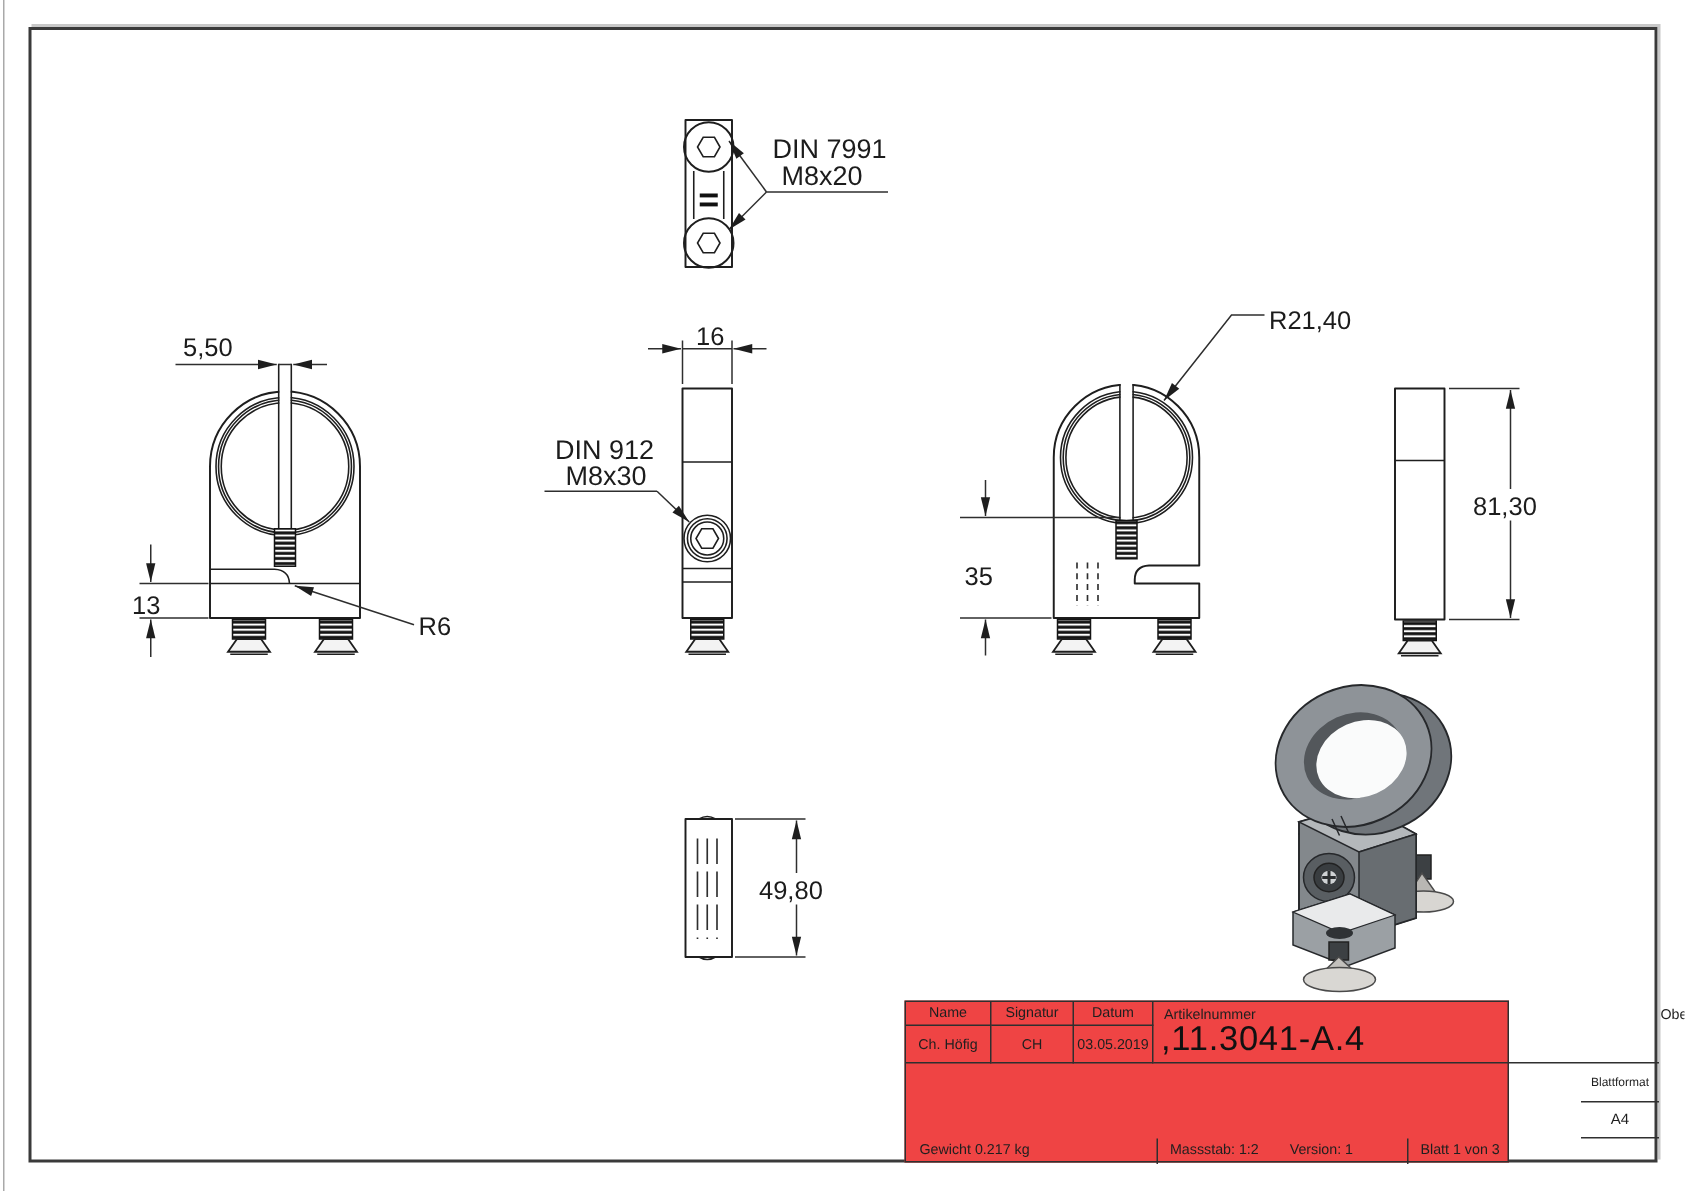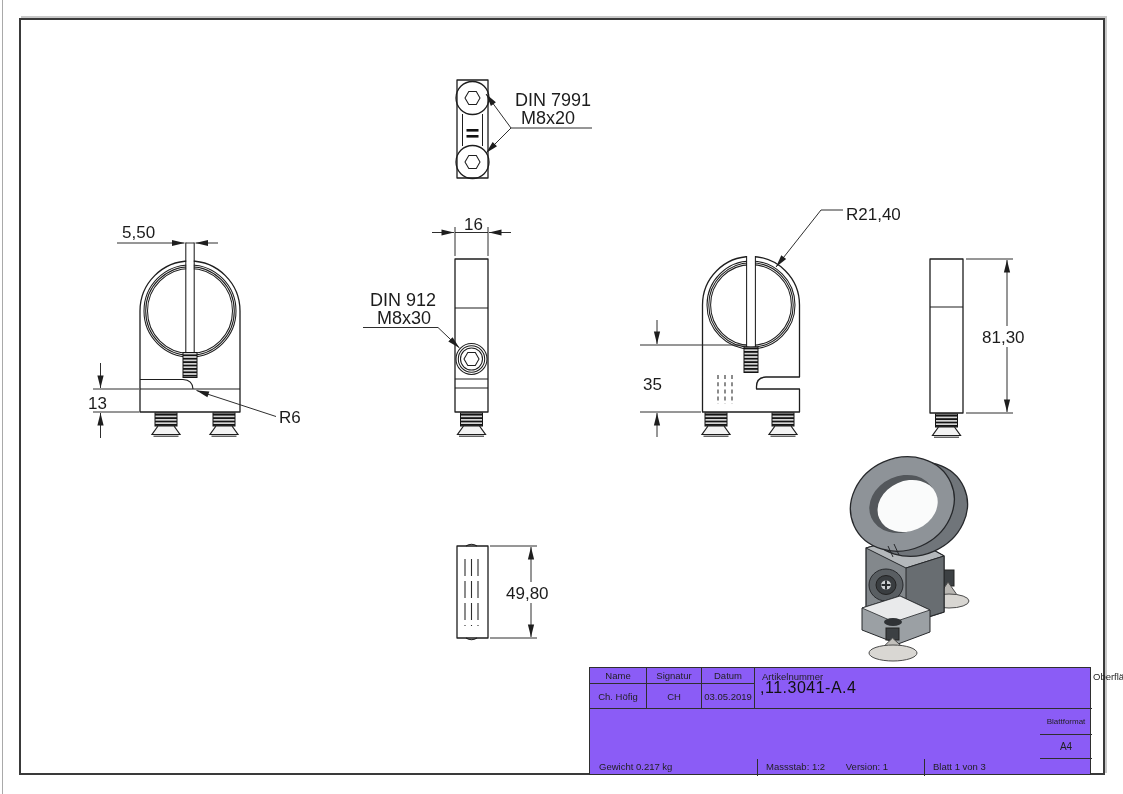--- a/index.html
+++ b/index.html
@@ -10,26 +10,26 @@
          border:2px solid #3a3a3a;box-sizing:border-box;box-shadow:2px -2px 0 0 #c8c8c8;}
   svg.drawing{position:absolute;left:0;top:0;width:1123px;height:794px;}
   .edge{fill:none;stroke:#1e1e1e;stroke-width:1.3;stroke-linejoin:round;}
   .edge2{fill:none;stroke:#1e1e1e;stroke-width:1.05;}
   .dim{fill:none;stroke:#2e2e2e;stroke-width:1;}
   .hid{fill:none;stroke:#2e2e2e;stroke-width:1.1;stroke-dasharray:4 3.2;}
   .cl{fill:none;stroke:#2e2e2e;stroke-width:1.1;stroke-dasharray:17 5;}
   .dimtext{font:17px "Liberation Sans",sans-serif;fill:#1c1c1c;}
   .calltext{font:18px "Liberation Sans",sans-serif;fill:#1c1c1c;}
   
-  .tb{position:absolute;left:589px;top:667px;width:502px;height:108px;
-      border:1.5px solid #2f2f2f;box-sizing:border-box;background:#8b5cf6;font-size:9.5px;}
+  .tb{position:absolute;left:603px;top:667px;width:403px;height:108px;
+      border:1.5px solid #2f2f2f;box-sizing:border-box;background:#ef4444;font-size:9.5px;}
   .tb-c{position:absolute;box-sizing:border-box;}
   .br{border-right:1px solid #2f2f2f;} .bb{border-bottom:1px solid #2f2f2f;}
   .ctr{display:flex;align-items:center;justify-content:center;text-align:center;}
-  .artnr{font-size:16px;letter-spacing:.5px;white-space:nowrap;color:#111;}
+  .artnr{font-size:23px;letter-spacing:.5px;white-space:nowrap;color:#111;}
   .smalllab{font-size:9.5px;} .tiny{font-size:8px;}
   .a4{font-size:10px;}
 </style>
 </head>
 <body>
 
 <div class="page">
   <div class="screen-edge"></div>
   <div class="frame"></div>
 

